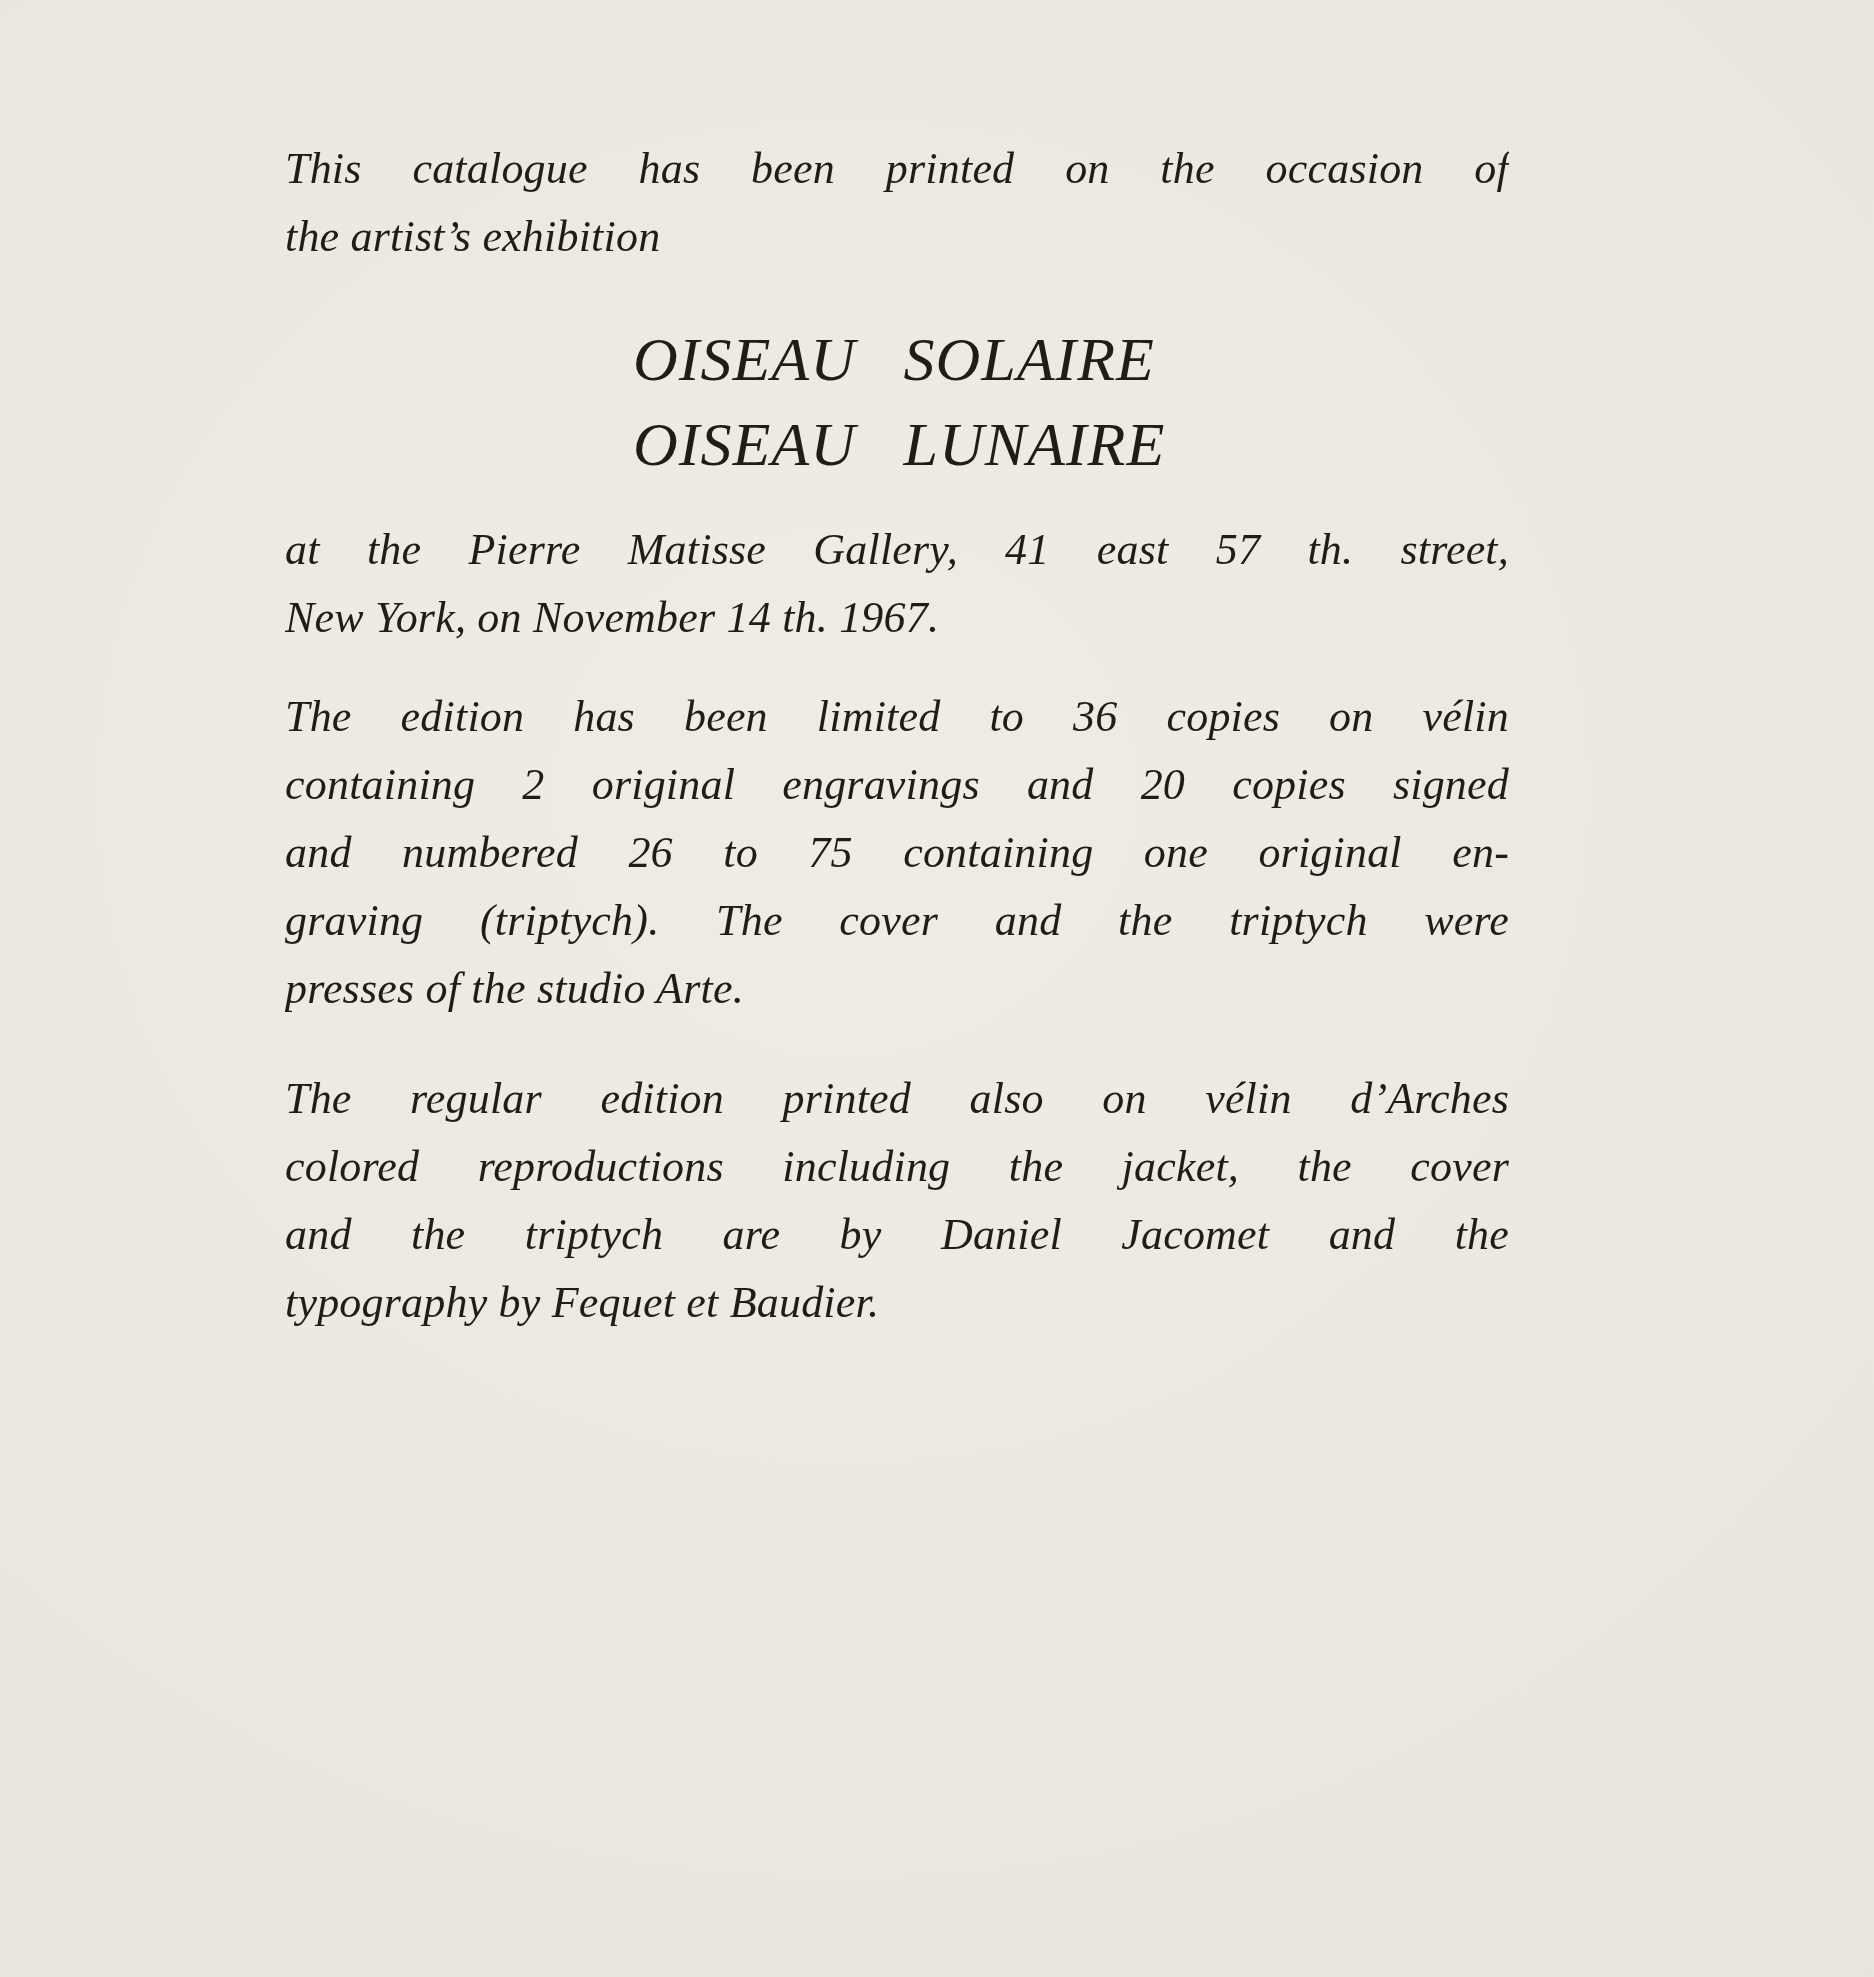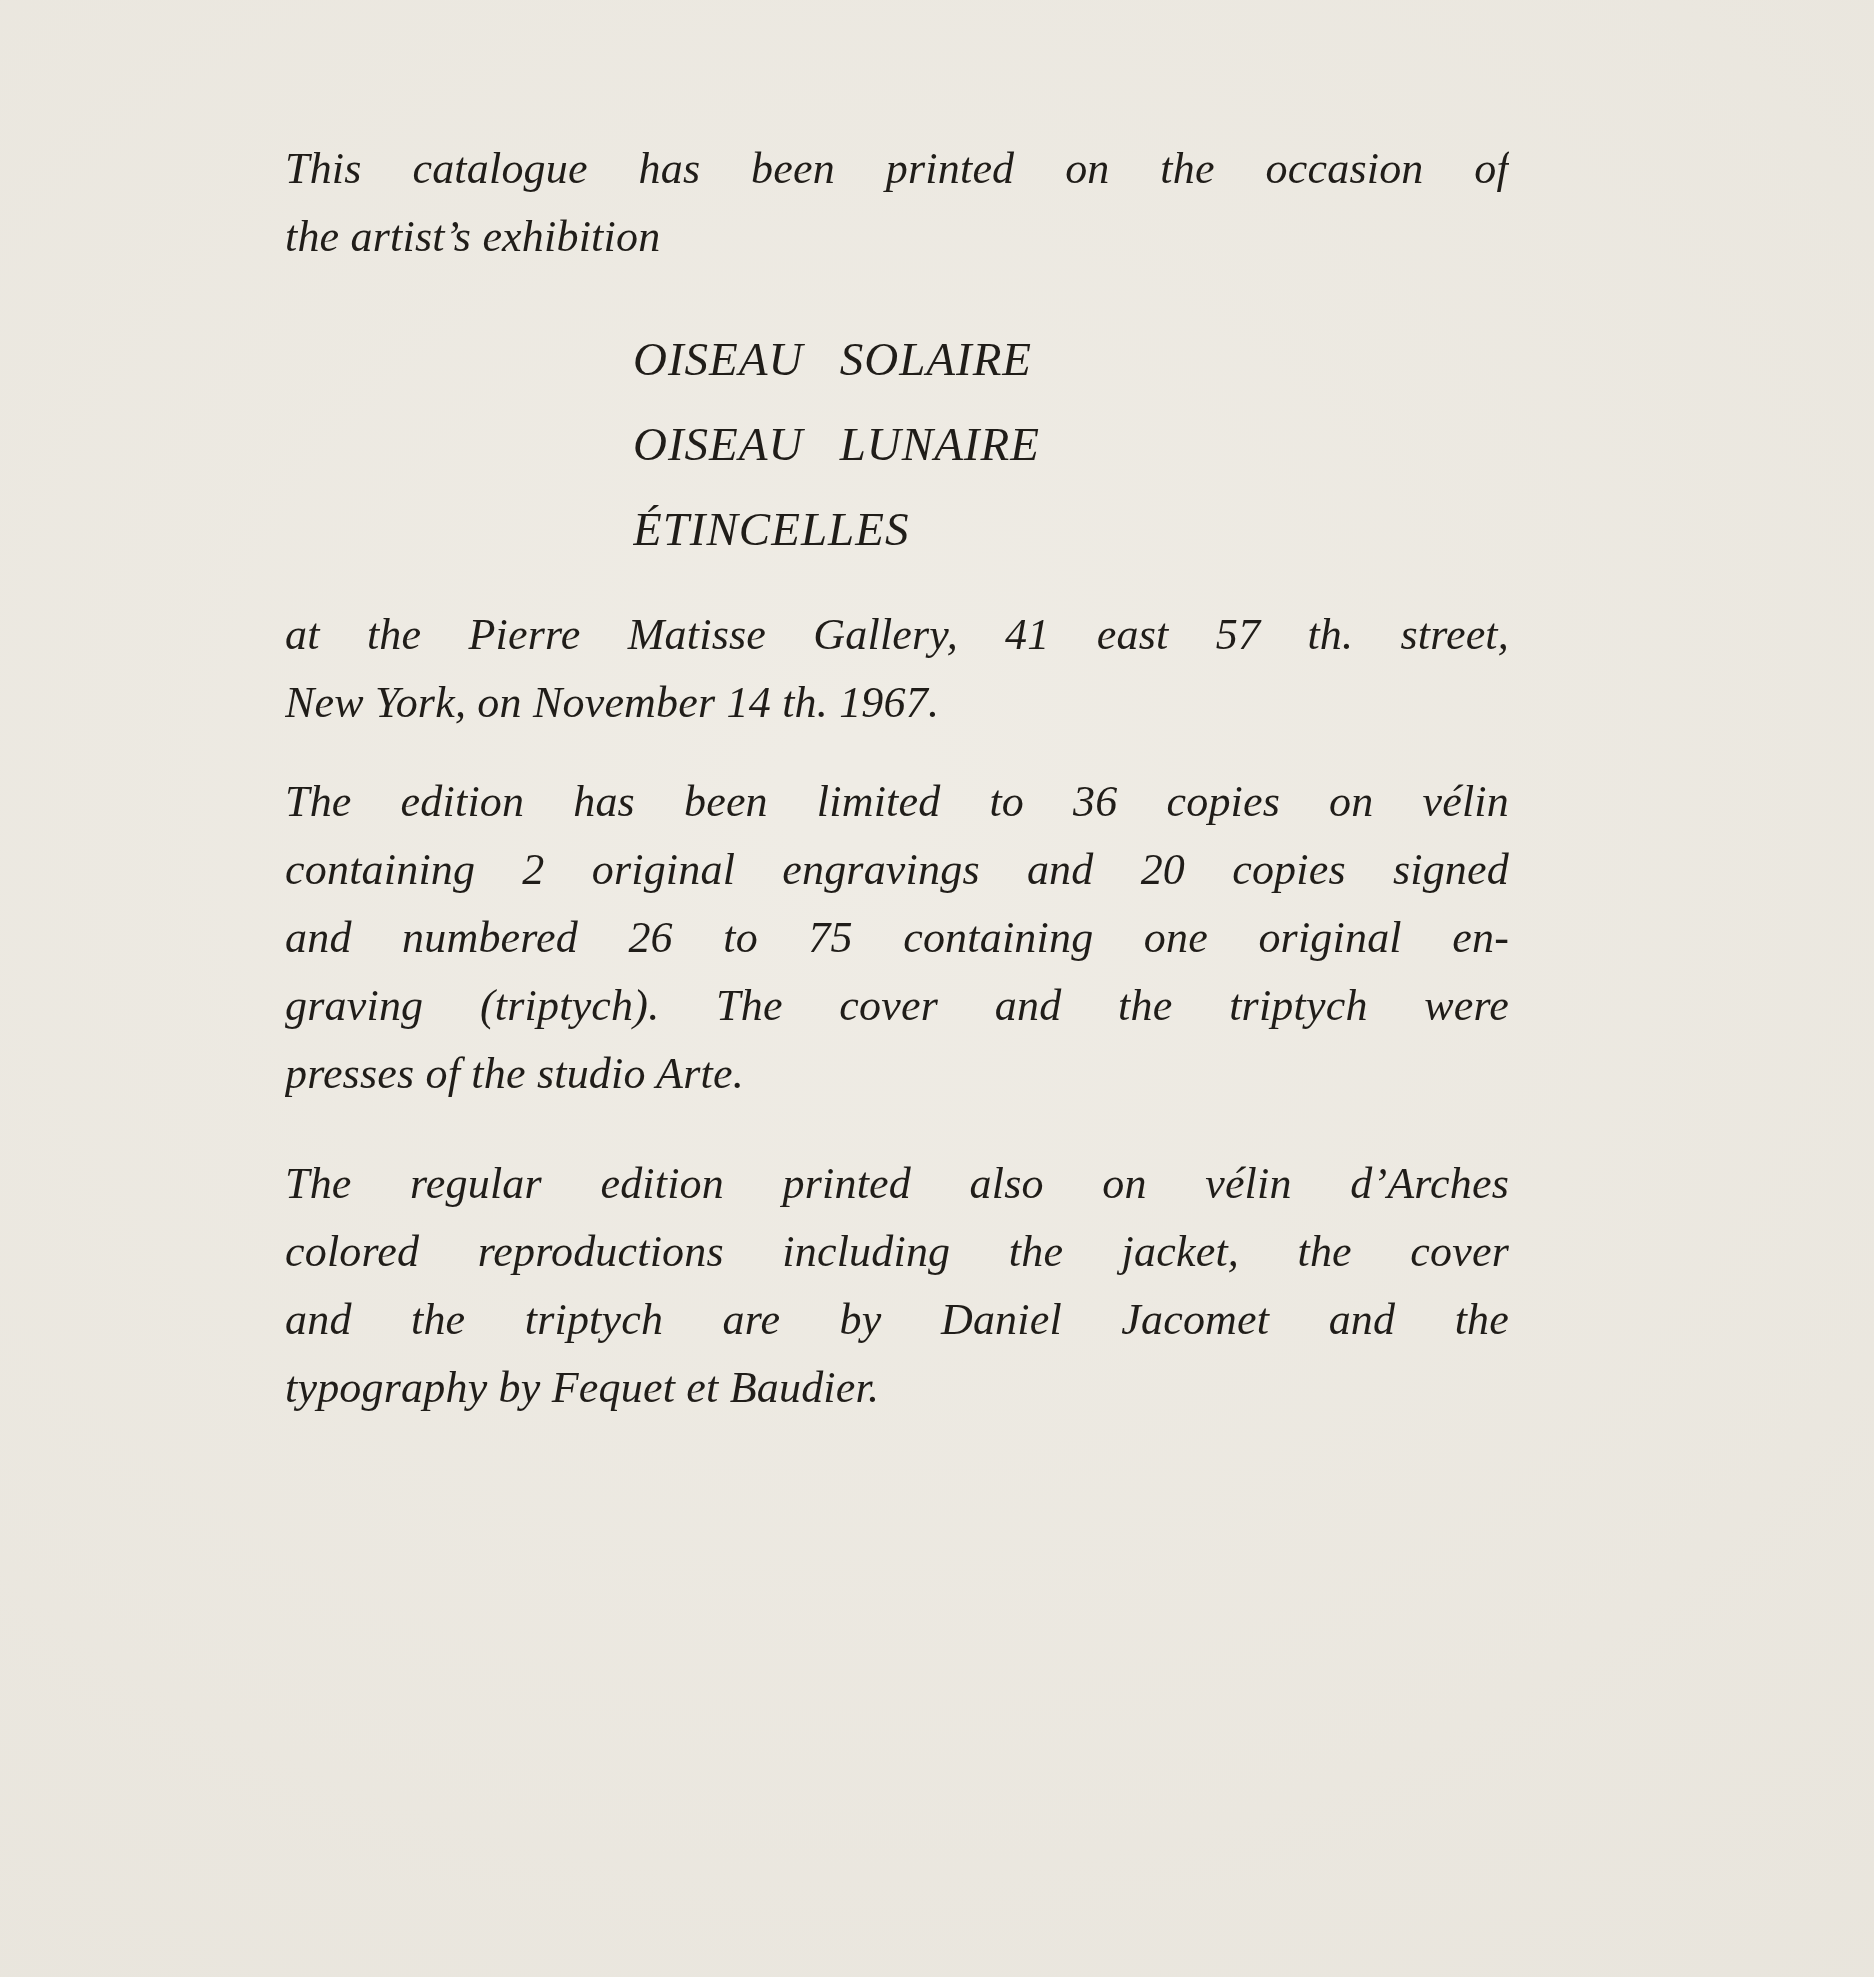--- a/index.html
+++ b/index.html
@@ -45,21 +45,21 @@
   .last {
     text-align: left;
   }
   .titles {
     margin-top: 46px;
     margin-left: 348px;
   }
   .title-line {
     height: 85px;
     line-height: 85px;
-    font-size: 47px;
+    font-size: 62px;
     letter-spacing: 1px;
     word-spacing: 0.5em;
     overflow: hidden;
   }
   .venue  { margin-top: 29px; }
   .edition { margin-top: 31px; }
   .regular { margin-top: 42px; }
 </style>
 </head>
 <body>
@@ -68,21 +68,20 @@
   <div class="colophon">
 
     <div class="para">
       <div class="line just">This catalogue has been printed on the occasion of</div>
       <div class="line last">the artist’s exhibition</div>
     </div>
 
     <div class="titles">
       <div class="title-line">OISEAU SOLAIRE</div>
       <div class="title-line">OISEAU LUNAIRE</div>
-      <div class="title-line">ÉTINCELLES</div>
     </div>
 
     <div class="para venue">
       <div class="line just">at the Pierre Matisse Gallery, 41 east 57 th. street,</div>
       <div class="line last">New York, on November 14 th. 1967.</div>
     </div>
 
     <div class="para edition">
       <div class="line just">The edition has been limited to 36 copies on vélin</div>
       <div class="line just">containing 2 original engravings and 20 copies signed</div>

